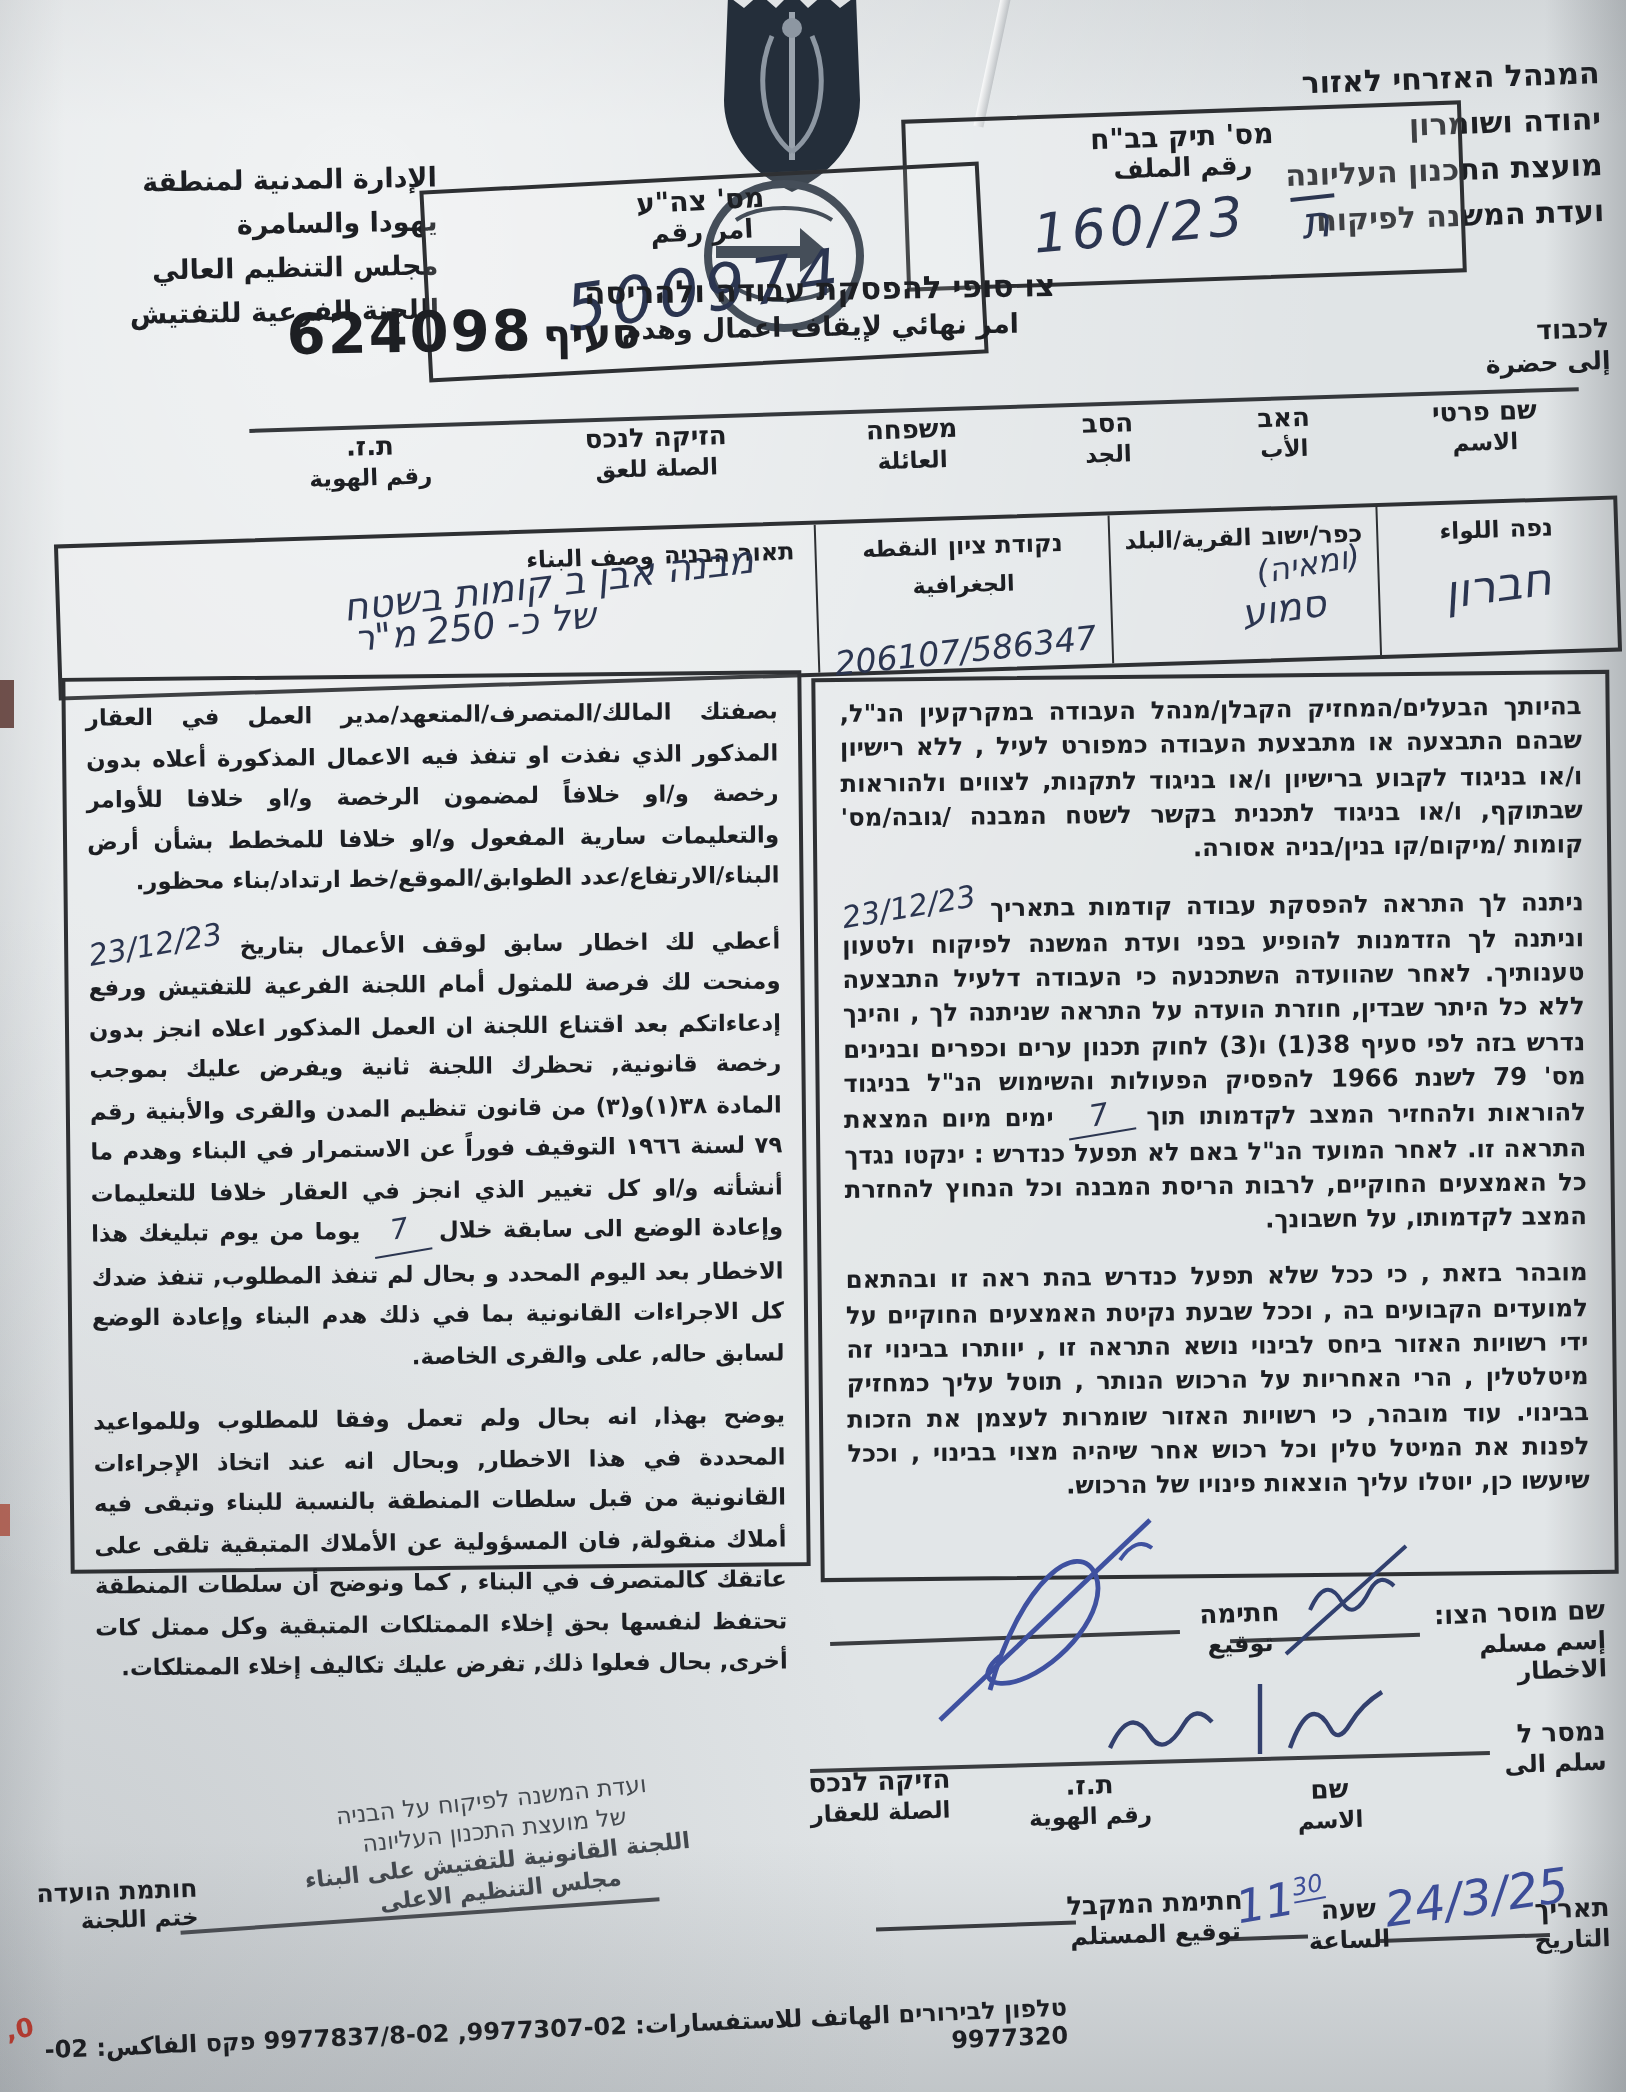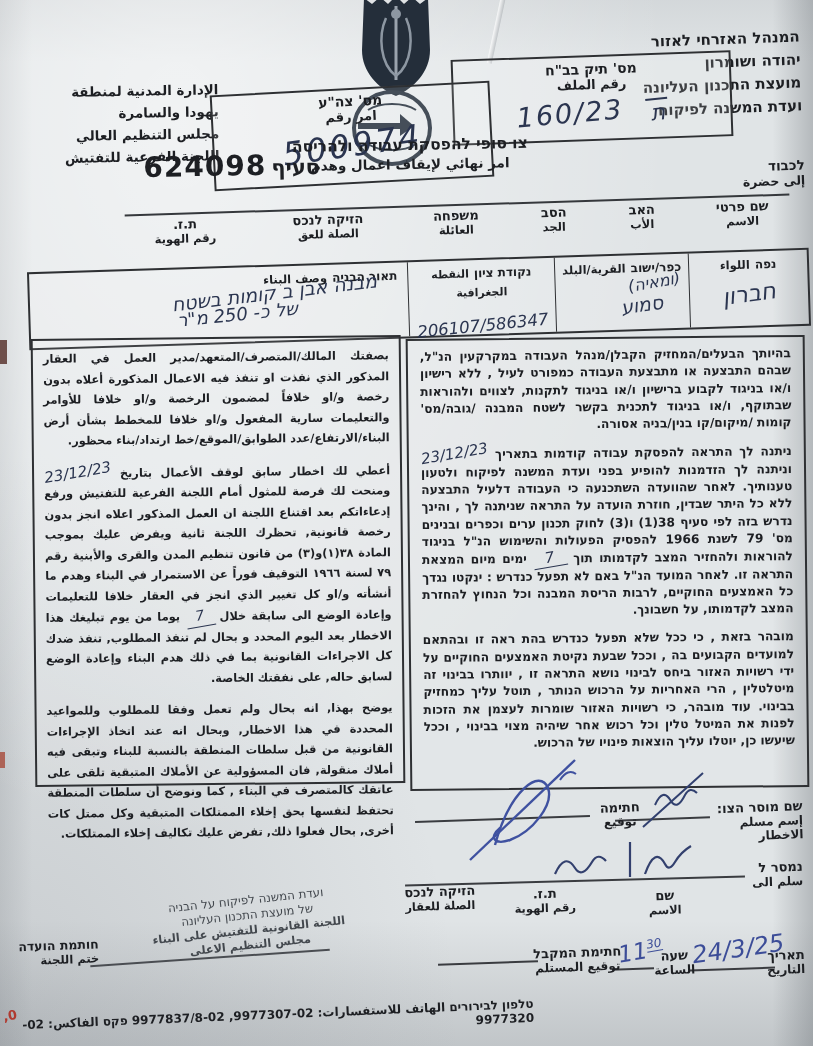--- a/index.html
+++ b/index.html
@@ -166,21 +166,21 @@
     <p style="margin-bottom:0;"><span>מובהר בזאת , כי ככל שלא תפעל כנדרש בהת ראה זו ובהתאם למועדים הקבועים בה , וככל שבעת נקיטת האמצעים החוקיים על ידי רשויות האזור ביחס לבינוי נושא התראה זו , יוותרו בבינוי זה מיטלטלין , הרי האחריות על הרכוש הנותר , תוטל עליך כמחזיק בבינוי. עוד מובהר, כי רשויות האזור שומרות לעצמן את הזכות לפנות את המיטל טלין וכל רכוש אחר שיהיה מצוי בבינוי , וככל שיעשו כן, יוטלו עליך הוצאות פינויו של הרכוש.</span></p>
   </div>
 
   <div class="abs ar box bodytext" style="left:33px;top:337px;width:370px;height:448px;box-sizing:border-box;padding:8px 10px;font-size:11.4px;line-height:20.5px;font-weight:700;transform:rotate(-0.6deg);background:rgba(255,255,255,.08);">
     <p><span>بصفتك المالك/المتصرف/المتعهد/مدير العمل في العقار المذكور الذي نفذت او تنفذ فيه الاعمال المذكورة أعلاه بدون رخصة و/او خلافاً لمضمون الرخصة و/او خلافا للأوامر والتعليمات سارية المفعول و/او خلافا للمخطط بشأن أرض البناء/الارتفاع/عدد الطوابق/الموقع/خط ارتداد/بناء محظور.</span></p>
     <p>
       <span>أعطي لك اخطار سابق لوقف الأعمال بتاريخ</span>
       <span class="hwi" style="font-size:15px;">23/12/23</span>
       <span>ومنحت لك فرصة للمثول أمام اللجنة الفرعية للتفتيش ورفع إدعاءاتكم بعد اقتناع اللجنة ان العمل المذكور اعلاه انجز بدون رخصة قانونية, تحظرك اللجنة ثانية ويفرض عليك بموجب المادة ٣٨(١)و(٣) من قانون تنظيم المدن والقرى والأبنية رقم ٧٩ لسنة ١٩٦٦ التوقيف فوراً عن الاستمرار في البناء وهدم ما أنشأته و/او كل تغيير الذي انجز في العقار خلافا للتعليمات وإعادة الوضع الى سابقة خلال</span>
       <span class="hwi" style="font-size:14px;padding:0 10px;border-bottom:1.5px solid #2b3550;">7</span>
-      <span>يوما من يوم تبليغك هذا الاخطار بعد اليوم المحدد و بحال لم تنفذ المطلوب, تنفذ ضدك كل الاجراءات القانونية بما في ذلك هدم البناء وإعادة الوضع لسابق حاله, على نفقتك الخاصة.</span>
+      <span>يوما من يوم تبليغك هذا الاخطار بعد اليوم المحدد و بحال لم تنفذ المطلوب, تنفذ ضدك كل الاجراءات القانونية بما في ذلك هدم البناء وإعادة الوضع لسابق حاله, على والقرى الخاصة.</span>
     </p>
     <p style="margin-bottom:0;"><span>يوضح بهذا, انه بحال ولم تعمل وفقا للمطلوب وللمواعيد المحددة في هذا الاخطار, وبحال انه عند اتخاذ الإجراءات القانونية من قبل سلطات المنطقة بالنسبة للبناء وتبقى فيه أملاك منقولة, فان المسؤولية عن الأملاك المتبقية تلقى على عاتقك كالمتصرف في البناء , كما ونوضح أن سلطات المنطقة تحتفظ لنفسها بحق إخلاء الممتلكات المتبقية وكل ممتل كات أخرى, بحال فعلوا ذلك, تفرض عليك تكاليف إخلاء الممتلكات.</span></p>
   </div>
 
   <div class="abs he" style="right:10px;top:800px;width:105px;text-align:right;transform:rotate(-2deg);">
     <div class="b" style="font-size:13px;">שם מוסר הצו:</div>
     <div class="ar b" style="font-size:12px;">إسم مسلم الاخطار</div>
   </div>
   <div class="abs thinline" style="left:615px;top:818px;width:95px;transform:rotate(-2deg);"></div>
   <svg class="abs" style="left:625px;top:765px;" width="100" height="70" viewBox="0 0 100 70">

